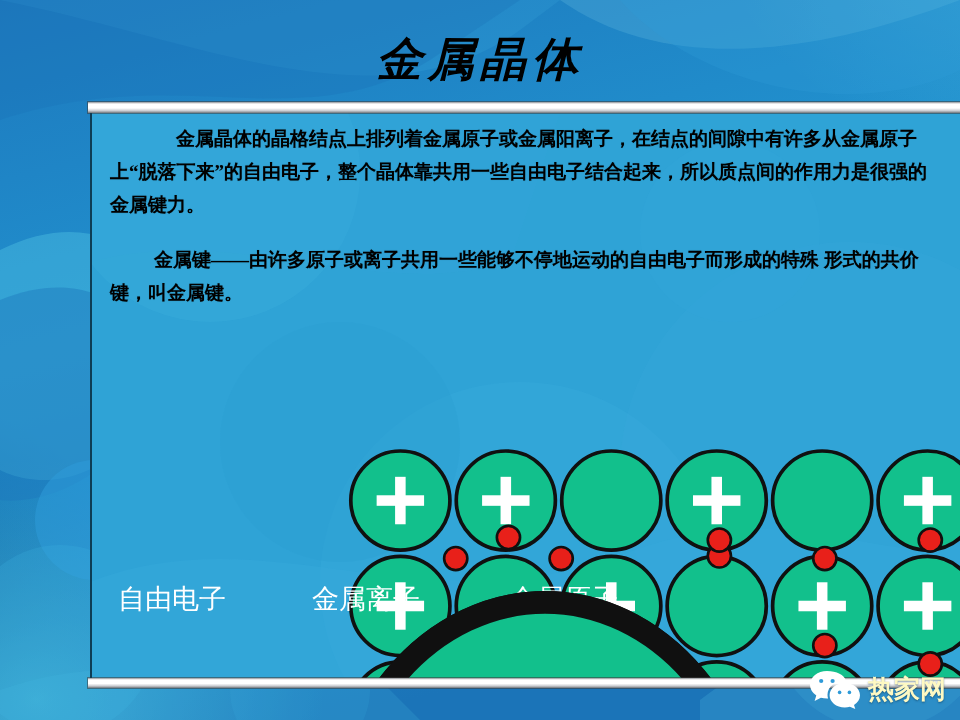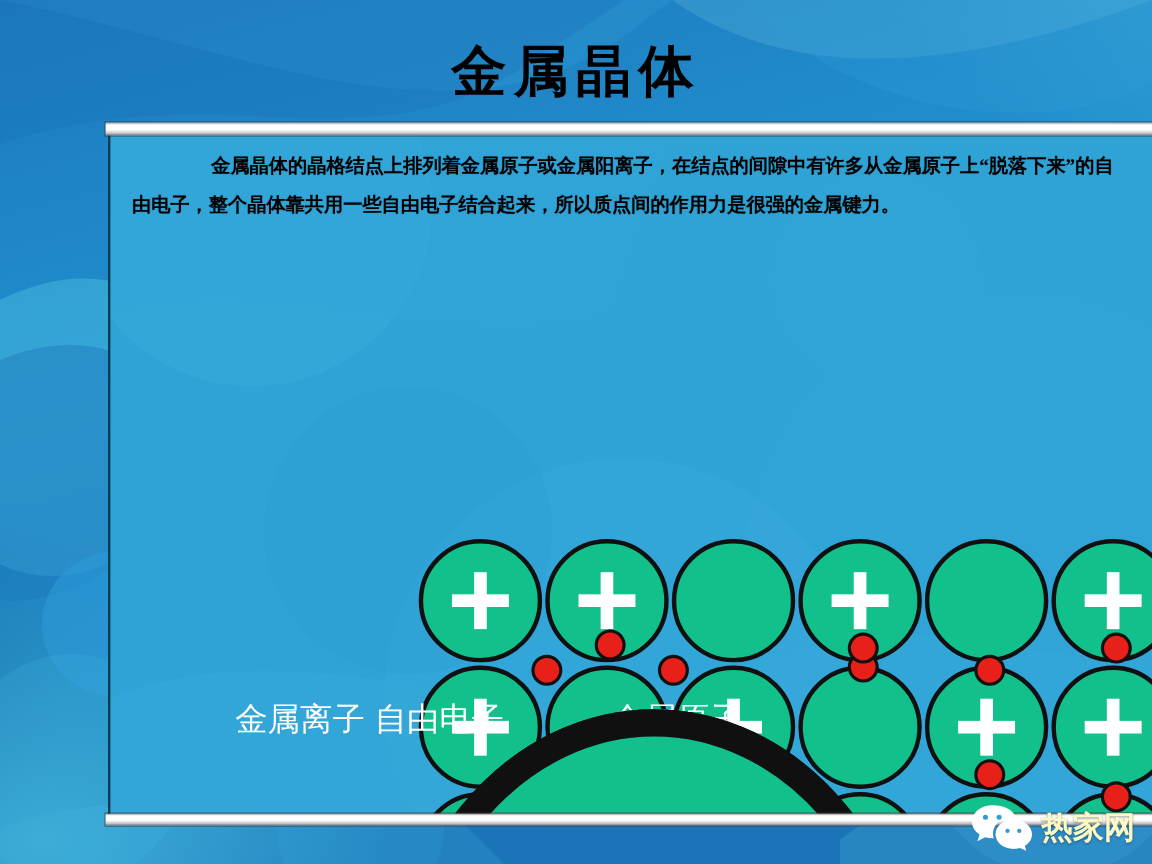--- a/index.html
+++ b/index.html
@@ -12,20 +12,21 @@
 
   
   #bg{position:absolute;inset:0;overflow:hidden;}
   #bg svg{position:absolute;inset:0;width:960px;height:720px;display:block;}
 
   
   #title-area{
     position:absolute;left:0;top:0;width:960px;height:120px;
     display:flex;align-items:center;justify-content:center;
     z-index:5;
+    font-style:italic;
   }
   #title-text{
     font-size:46px;font-weight:700;color:#000;
     letter-spacing:6px;line-height:1;
     font-family:"Liberation Serif","DejaVu Serif",serif;
   }
 
   
   #panel{
     position:absolute;left:88px;top:102px;width:872px;height:586px;
@@ -42,21 +43,21 @@
     box-shadow:0 0 0 1px rgba(60,60,60,.55);
   }
   #bar-top{left:0;top:0;width:872px;height:11px;}
   #bar-bottom{left:0;top:576px;width:872px;height:10px;}
   .edge-line{position:absolute;background:#0d3d55;}
   #edge-left{left:2px;top:11px;width:2px;height:565px;}
 
   
   #body-text{
     position:absolute;left:20px;top:10px;width:828px;
-    color:#000;font-size:16px;line-height:33px;font-weight:700;
+    color:#000;font-size:19px;line-height:33px;font-weight:700;
     font-family:"Liberation Serif","DejaVu Serif",serif;
     text-shadow:0 0 1px rgba(0,0,0,.25);
   }
   .para{margin:0 0 12px 0;}
   .para.p1{text-indent:66px;}
   .para.p2{text-indent:44px;margin-top:22px;}
 
   
   #lattice{
     position:absolute;left:255px;top:268px;width:330px;height:166px;
@@ -146,20 +147,21 @@
       <circle cx="430" cy="470" r="200" fill="#3AADDC" opacity=".35"></circle>
       <circle cx="760" cy="360" r="230" fill="#38AADB" opacity=".28"></circle>
       <circle cx="250" cy="330" r="120" fill="#2C9DD2" opacity=".35"></circle>
       <path d="M0,470 C180,400 330,520 540,440 C700,380 800,460 870,430 L870,568 L0,568 Z" fill="#36A9DB" opacity=".40"></path>
       <path d="M0,150 C150,110 280,190 420,150 L470,0 L0,0 Z" fill="#34A7DA" opacity=".30"></path>
       <circle cx="640" cy="120" r="90" fill="#33A6D9" opacity=".40"></circle>
     </svg>
 
     <div id="body-text">
       <p class="para p1">金属晶体的晶格结点上排列着金属原子或金属阳离子，在结点的间隙中有许多从金属原子上“脱落下来”的自由电子，整个晶体靠共用一些自由电子结合起来，所以质点间的作用力是很强的金属键力。</p>
+      <p class="para p2">金属键——由许多原子或离子共用一些能够不停地运动的自由电子而形成的特殊 形式的共价键，叫金属键。</p>
     </div>
 
     <div id="lattice">
       <svg id="lattice-svg" width="330" height="166" viewBox="0 0 330 166">
           <circle cx="21" cy="21" r="18.8" fill="#12C08C" stroke="#101010" stroke-width="1.4"></circle>
           <g>
             <rect x="12" y="19" width="18" height="4" fill="#FFFFFF"></rect>
             <rect x="19" y="12" width="4" height="18" fill="#FFFFFF"></rect>
           </g>
           <circle cx="61" cy="21" r="18.8" fill="#12C08C" stroke="#101010" stroke-width="1.4"></circle>
@@ -295,34 +297,34 @@
           <circle cx="302" cy="123" r="4.4" fill="#E8201A" stroke="#101010" stroke-width="1"></circle>
           <circle cx="62" cy="115" r="4.4" fill="#E8201A" stroke="#101010" stroke-width="1"></circle>
           <circle cx="102" cy="116" r="4.4" fill="#E8201A" stroke="#101010" stroke-width="1"></circle>
           <circle cx="182" cy="116" r="4.4" fill="#E8201A" stroke="#101010" stroke-width="1"></circle>
           <circle cx="262" cy="116" r="4.4" fill="#E8201A" stroke="#101010" stroke-width="1"></circle>
         </svg>
     </div>
 
     <div id="legend">
 
+      <div class="legend-item" id="lg-1">
+        <svg class="sw" width="16" height="16" viewBox="0 0 16 16">
+          <circle cx="8" cy="8" r="4" fill="#E8201A" stroke="#101010" stroke-width="1"></circle>
+        </svg>
+        <span class="lbl">自由电子</span>
+      </div>
+
       <div class="legend-item" id="lg-2">
         <svg class="sw" width="34" height="40" viewBox="0 0 34 40">
           <ellipse cx="17" cy="20" rx="15" ry="18" fill="#12C08C" stroke="#101010" stroke-width="1.6"></ellipse>
           <rect x="9" y="18.4" width="16" height="3.4" fill="#ffffff"></rect>
           <rect x="15.3" y="12" width="3.4" height="16" fill="#ffffff"></rect>
         </svg>
         <span class="lbl">金属离子</span>
-      </div>
-
-      <div class="legend-item" id="lg-1">
-        <svg class="sw" width="16" height="16" viewBox="0 0 16 16">
-          <circle cx="8" cy="8" r="4" fill="#E8201A" stroke="#101010" stroke-width="1"></circle>
-        </svg>
-        <span class="lbl">自由电子</span>
       </div>
 
       <div class="legend-item" id="lg-3">
         <svg class="sw" width="34" height="40" viewBox="0 0 34 40">
           <ellipse cx="17" cy="20" rx="15" ry="18" fill="#12C08C" stroke="#101010" stroke-width="1.6"></ellipse>
         </svg>
         <span class="lbl">金属原子</span>
       </div>
 
     </div>

